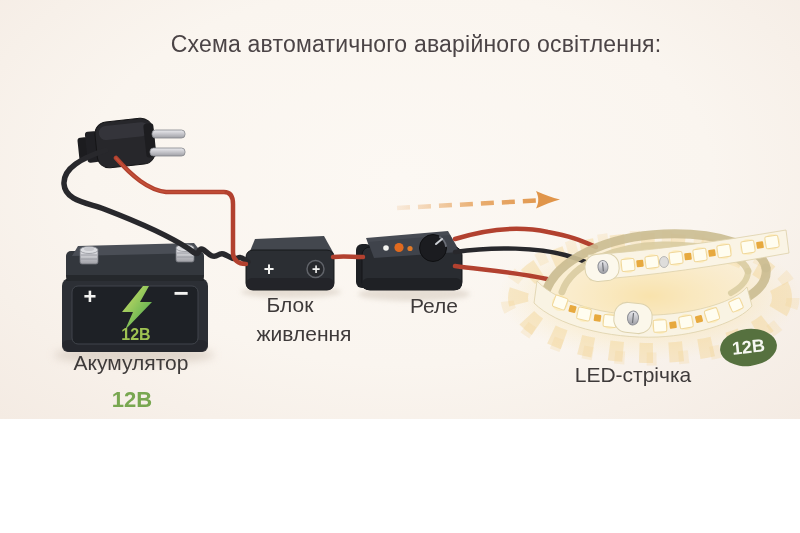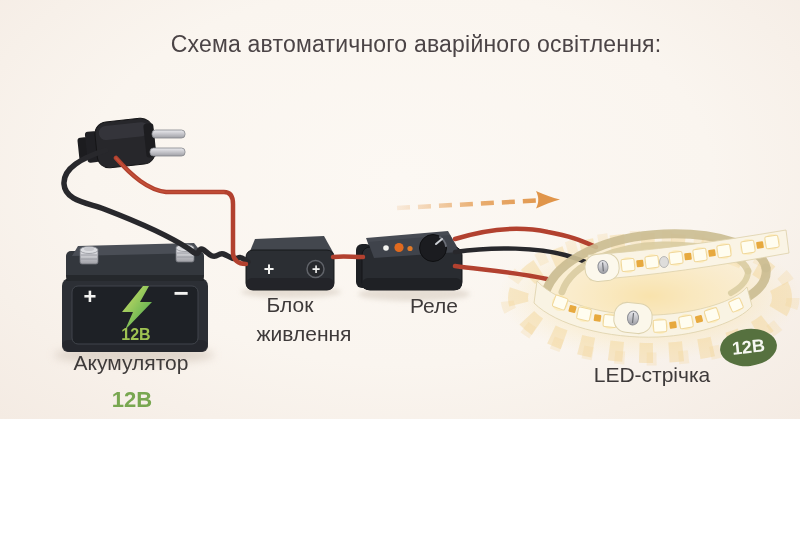--- a/index.html
+++ b/index.html
@@ -22,21 +22,21 @@
   .bat-plus{left:90px;top:284px;font-size:22px;}
   .bat-minus{left:181px;top:278px;font-size:26px;}
   .bat-voltage{left:136px;top:326px;font-size:16px;font-weight:bold;color:#9fc352;transform:translateX(-50%);}
   .ps-plus-a{left:269px;top:259px;font-size:18px;}
   .ps-plus-b{left:316px;top:261px;font-size:14px;}
   .lbl-battery{left:131px;top:351px;}
   .lbl-battery-v{left:132px;top:387px;}
   .lbl-ps1{left:290px;top:293px;}
   .lbl-ps2{left:304px;top:322px;}
   .lbl-relay{left:434px;top:294px;}
-  .lbl-led{left:652px;top:363px;}
+  .lbl-led{left:633px;top:363px;}
   .badge{
     position:absolute;left:720px;top:329px;width:57px;height:37px;
     background:#56713f;border-radius:50%;
     transform:rotate(-6deg);
     display:flex;align-items:center;justify-content:center;
     color:#f6f8f2;font-size:18px;font-weight:bold;
   }
 </style>
 </head>
 <body>

